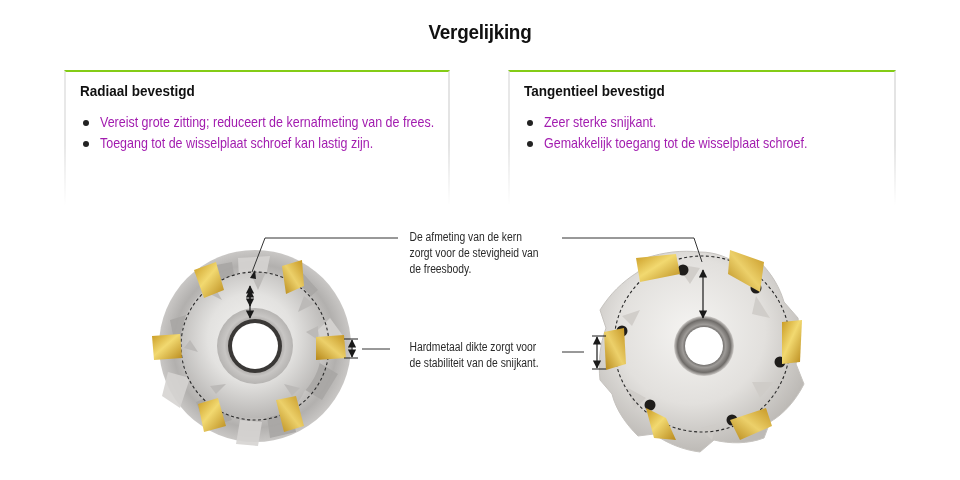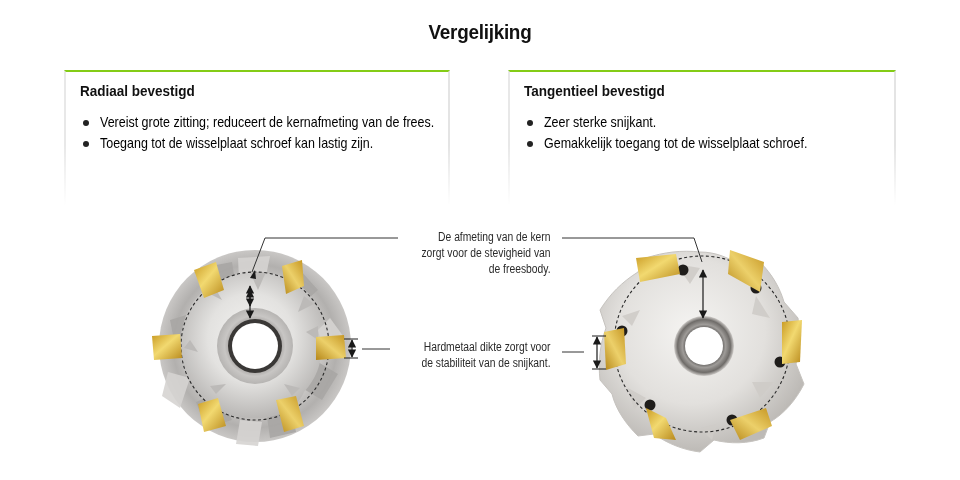--- a/index.html
+++ b/index.html
@@ -59,21 +59,21 @@
     }
     .bullets {
       position: absolute;
       left: 14px;
       top: 40px;
       margin: 0;
       padding: 0;
       list-style: none;
       font-size: 14.5px;
       line-height: 21px;
-      color: #000000;
+      color: #a21caf;
     }
     .bullets li {
       position: relative;
       padding-left: 20px;
       white-space: nowrap;
       transform-origin: left top;
     }
     .bullets li .txt {
       display: inline-block;
       transform-origin: left center;
@@ -88,21 +88,21 @@
       border-radius: 50%;
       background: #222;
     }
     .bullets li .cont {
       display: block;
       transform-origin: left center;
       transform: scaleX(0.86);
     }
     .callout {
       position: absolute;
-      text-align: right;
+      text-align: left;
       font-size: 12px;
       line-height: 16px;
       color: #2a2a2a;
     }
     .callout span {
       display: block;
       transform: scaleX(0.86);
     }
     .callout-core { left: 398px; top: 229px; width: 164px; }
     .callout-carbide { left: 398px; top: 339px; width: 164px; }

